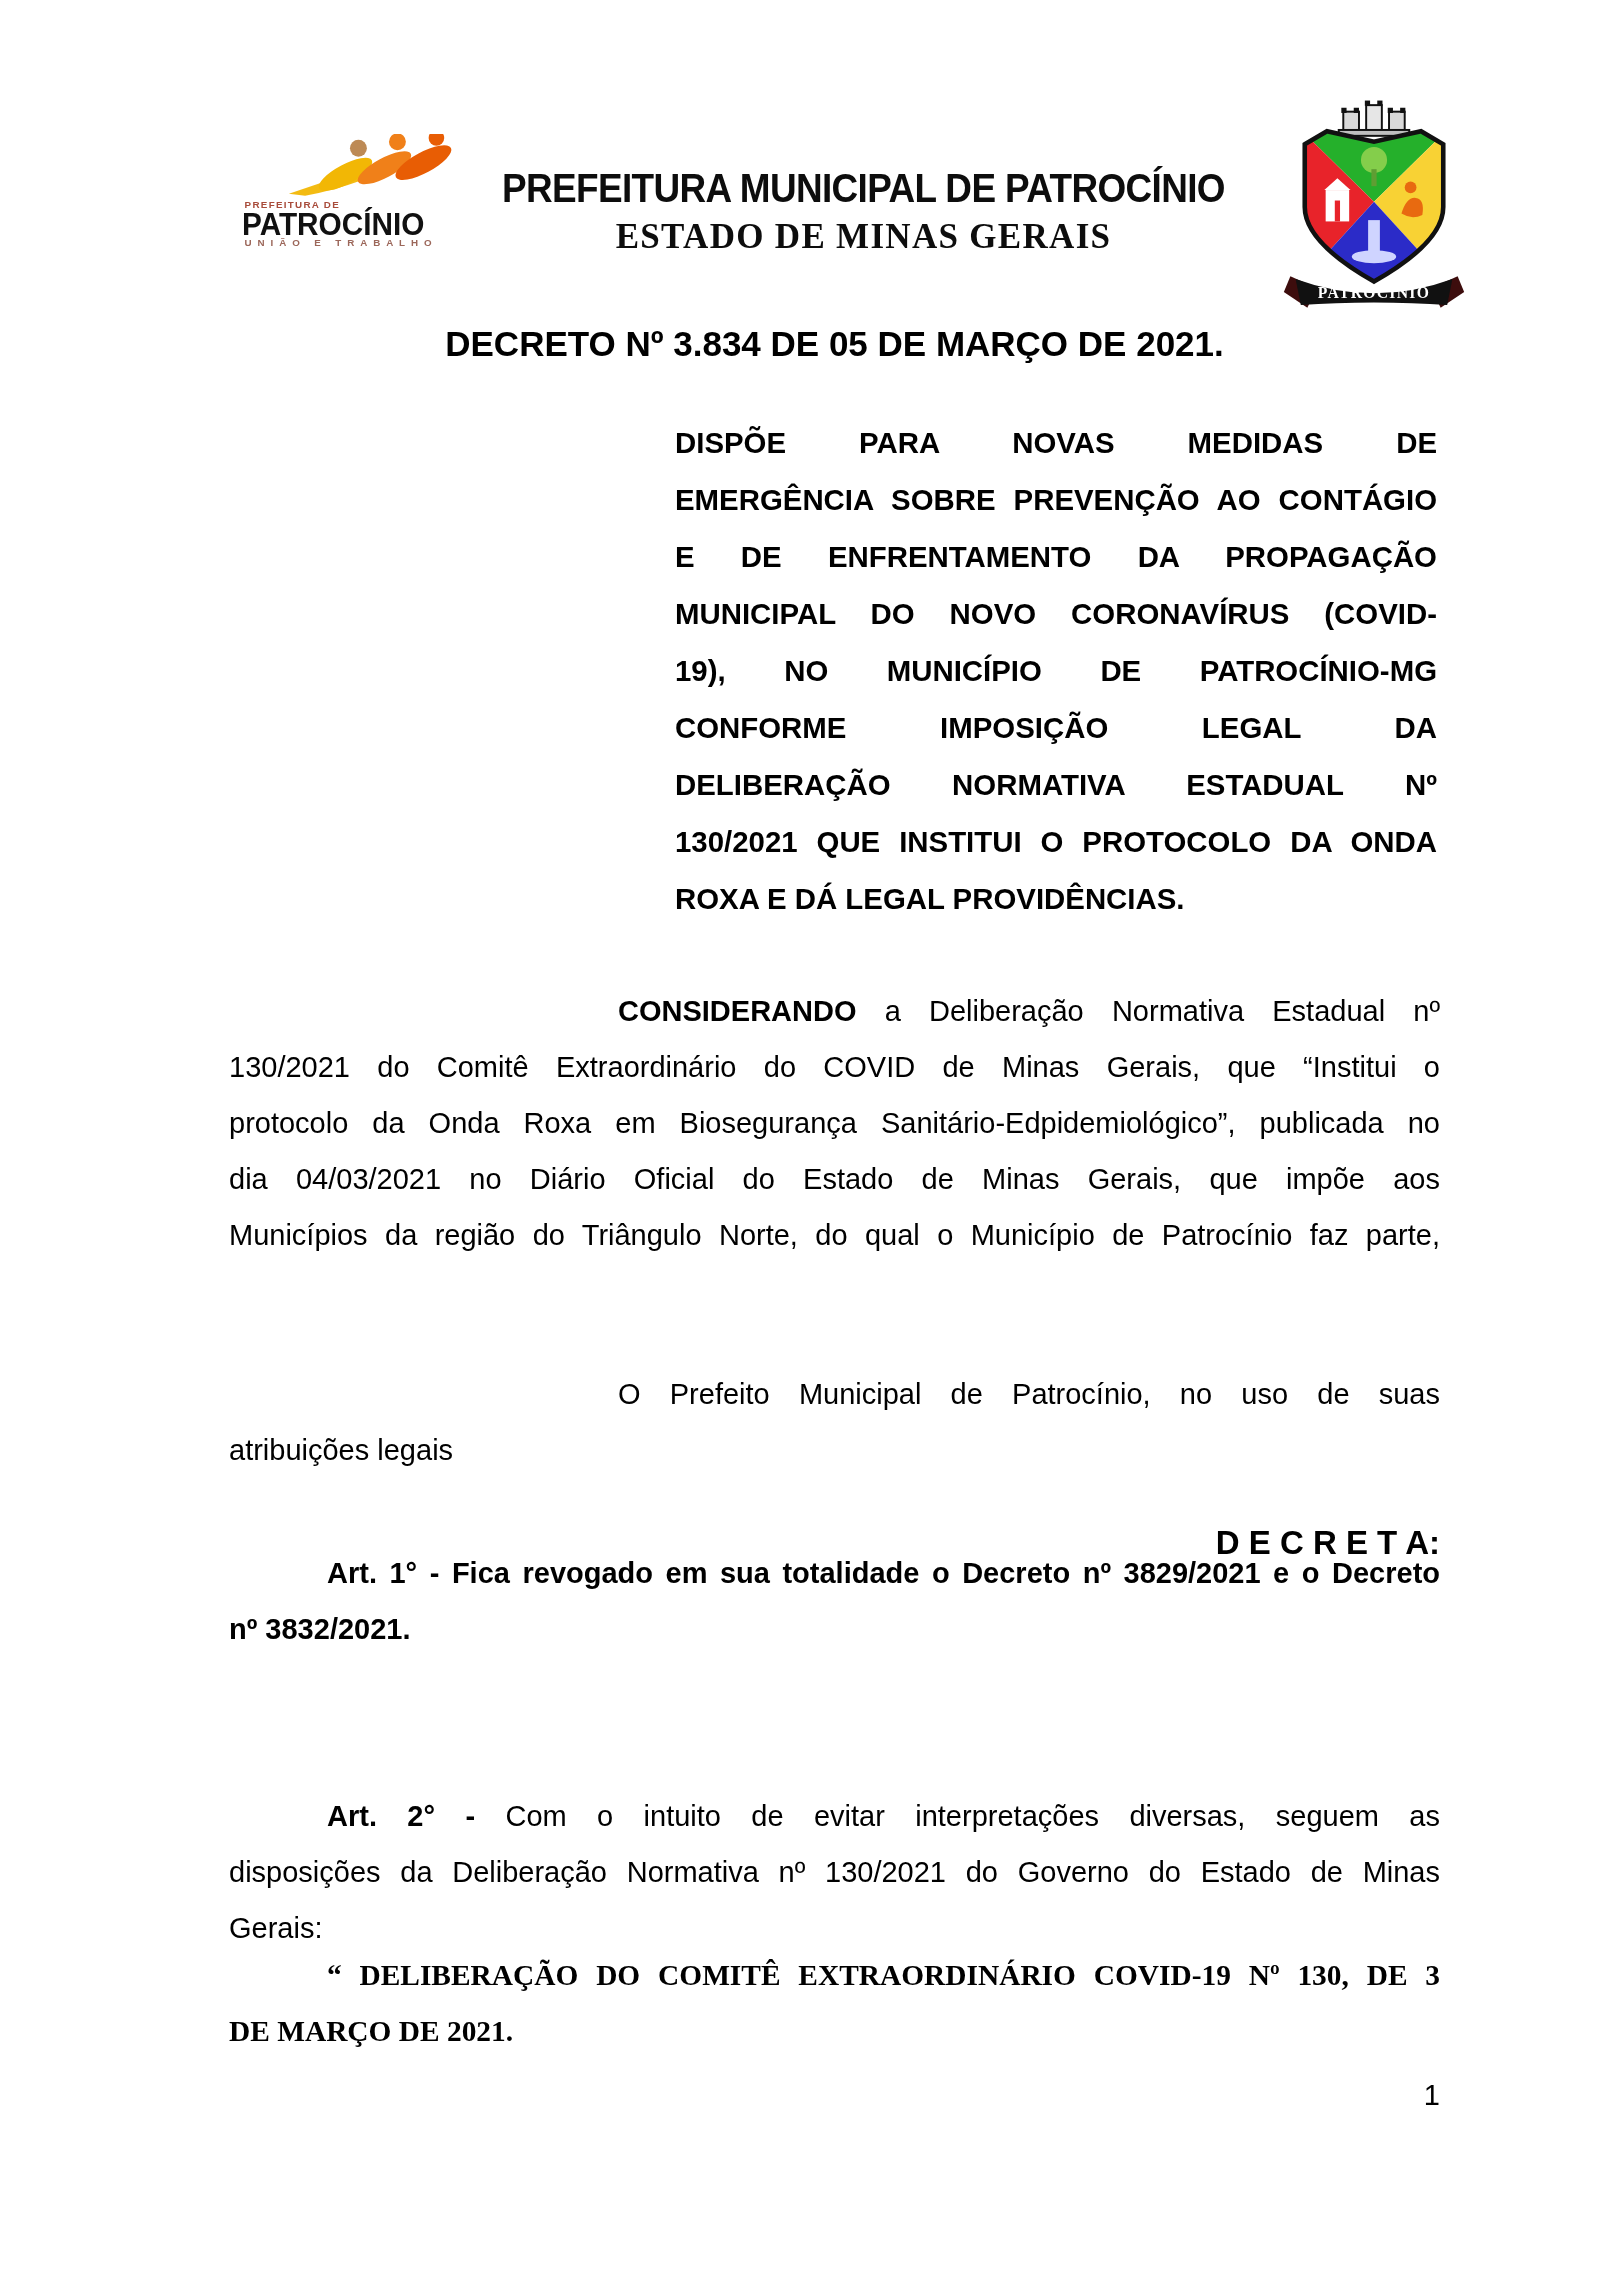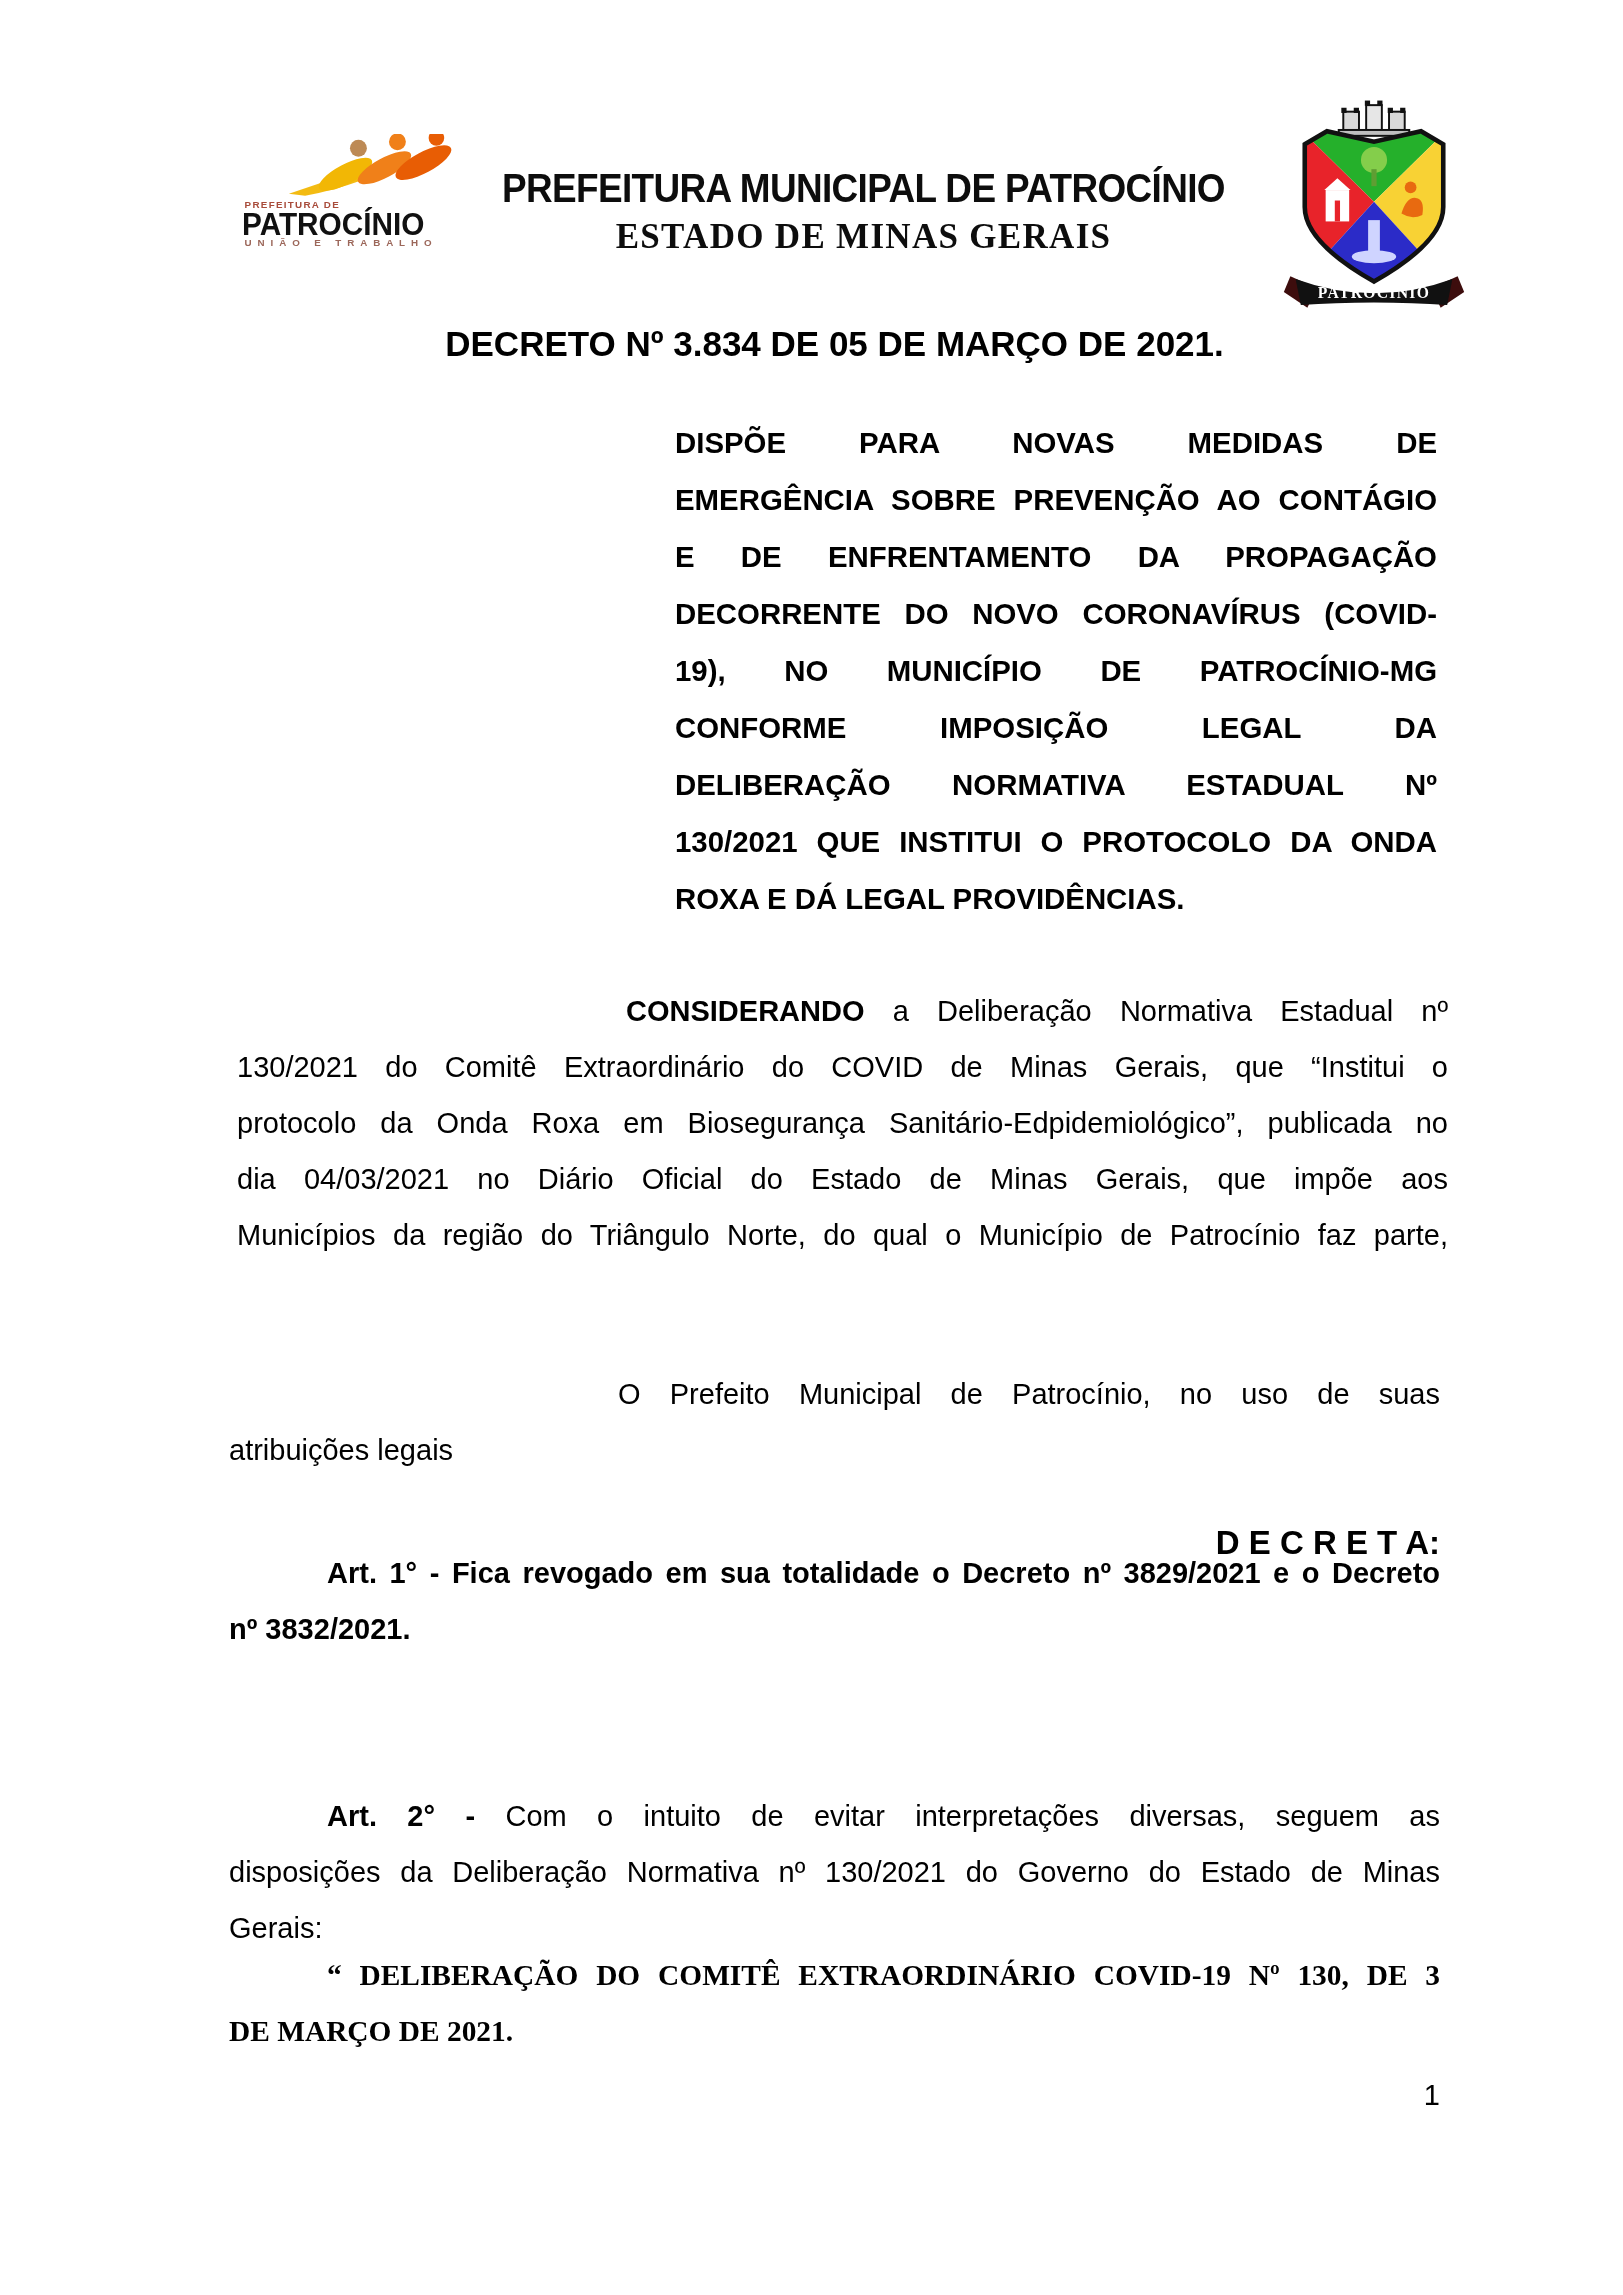--- a/index.html
+++ b/index.html
@@ -32,21 +32,21 @@
 
   
   .tblock{position:absolute;left:229px;width:1211px;font-size:29px;line-height:56px;}
   .tline{text-align:justify;text-align-last:justify;}
   .tline.nj{text-align:left;text-align-last:left;}
 
   .doc-title{top:324px;text-align:center;font-weight:bold;font-size:35px;line-height:39px;}
 
   .summary{left:675px;top:414px;width:762px;font-weight:bold;font-size:29.4px;line-height:57px;}
 
-  .considerando{top:983px;margin-left:8px;}
+  .considerando{top:983px;}
   .prefeito{top:1366px;}
   .decreta{top:1515px;text-align:right;font-weight:bold;font-size:33px;}
   .art1{top:1545px;font-weight:bold;}
   .art2{top:1788px;}
   .quote{top:1947px;font-family:"Liberation Serif", serif;font-weight:bold;font-size:29.4px;}
 
   .pagenum{left:229px;top:2076px;width:1211px;text-align:right;font-size:29px;line-height:39px;}
 </style>
 </head>
 <body>
@@ -118,21 +118,21 @@
     </g>
   </svg>
 </div>
 
 <div class="tblock doc-title">DECRETO Nº 3.834 DE 05 DE MARÇO DE 2021.</div>
 
 <div class="tblock summary">
     <div class="tline">DISPÕE PARA NOVAS MEDIDAS DE</div>
     <div class="tline">EMERGÊNCIA SOBRE PREVENÇÃO AO CONTÁGIO</div>
     <div class="tline">E DE ENFRENTAMENTO DA PROPAGAÇÃO</div>
-    <div class="tline">DECORRENTE DO NOVO CORONAVÍRUS (COVID-</div>
+    <div class="tline">MUNICIPAL DO NOVO CORONAVÍRUS (COVID-</div>
     <div class="tline">19), NO MUNICÍPIO DE PATROCÍNIO-MG</div>
     <div class="tline">CONFORME IMPOSIÇÃO LEGAL DA</div>
     <div class="tline">DELIBERAÇÃO NORMATIVA ESTADUAL Nº</div>
     <div class="tline">130/2021 QUE INSTITUI O PROTOCOLO DA ONDA</div>
     <div class="tline nj">ROXA E DÁ LEGAL PROVIDÊNCIAS.</div>
   </div>
 
 <div class="tblock considerando">
     <div class="tline" style="text-indent: 389px;"><b>CONSIDERANDO</b> a Deliberação Normativa Estadual nº</div>
     <div class="tline">130/2021 do Comitê Extraordinário do COVID de Minas Gerais, que “Institui o</div>

